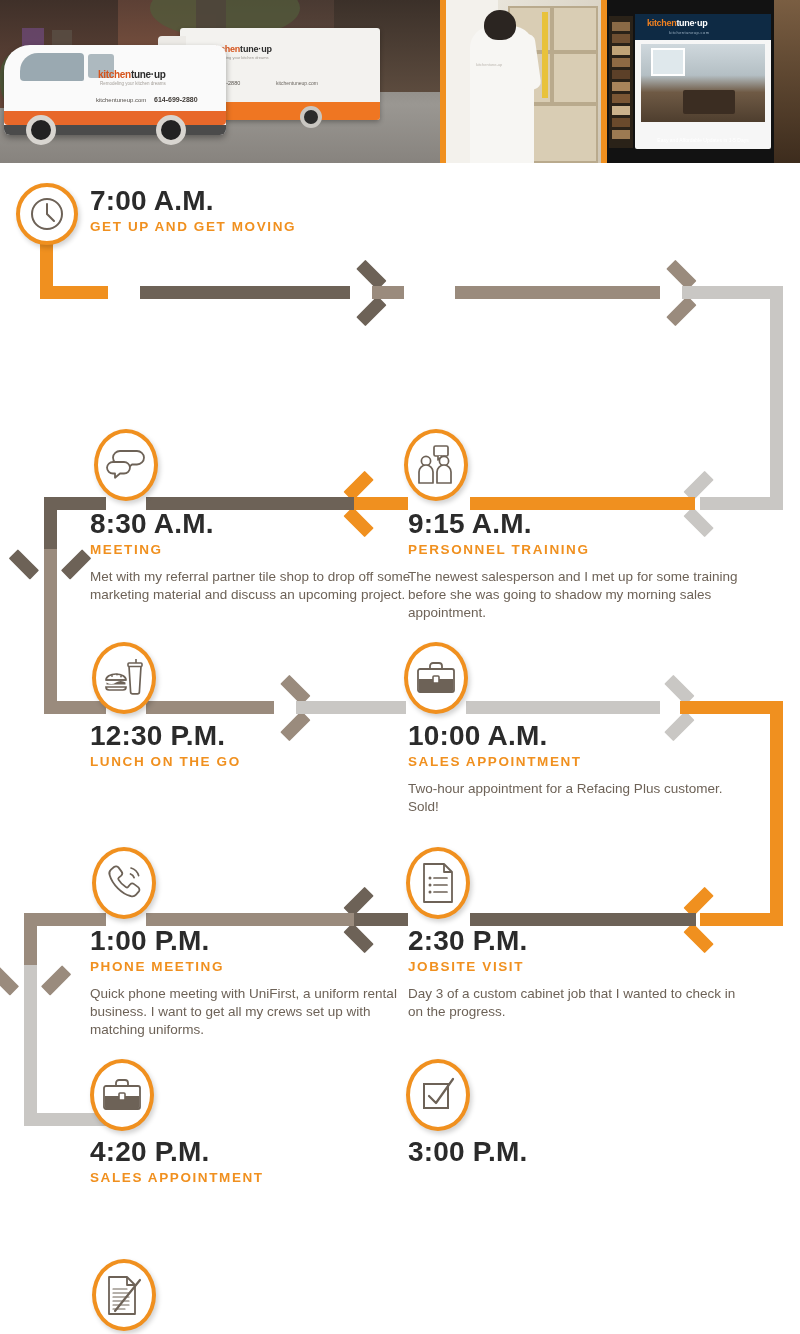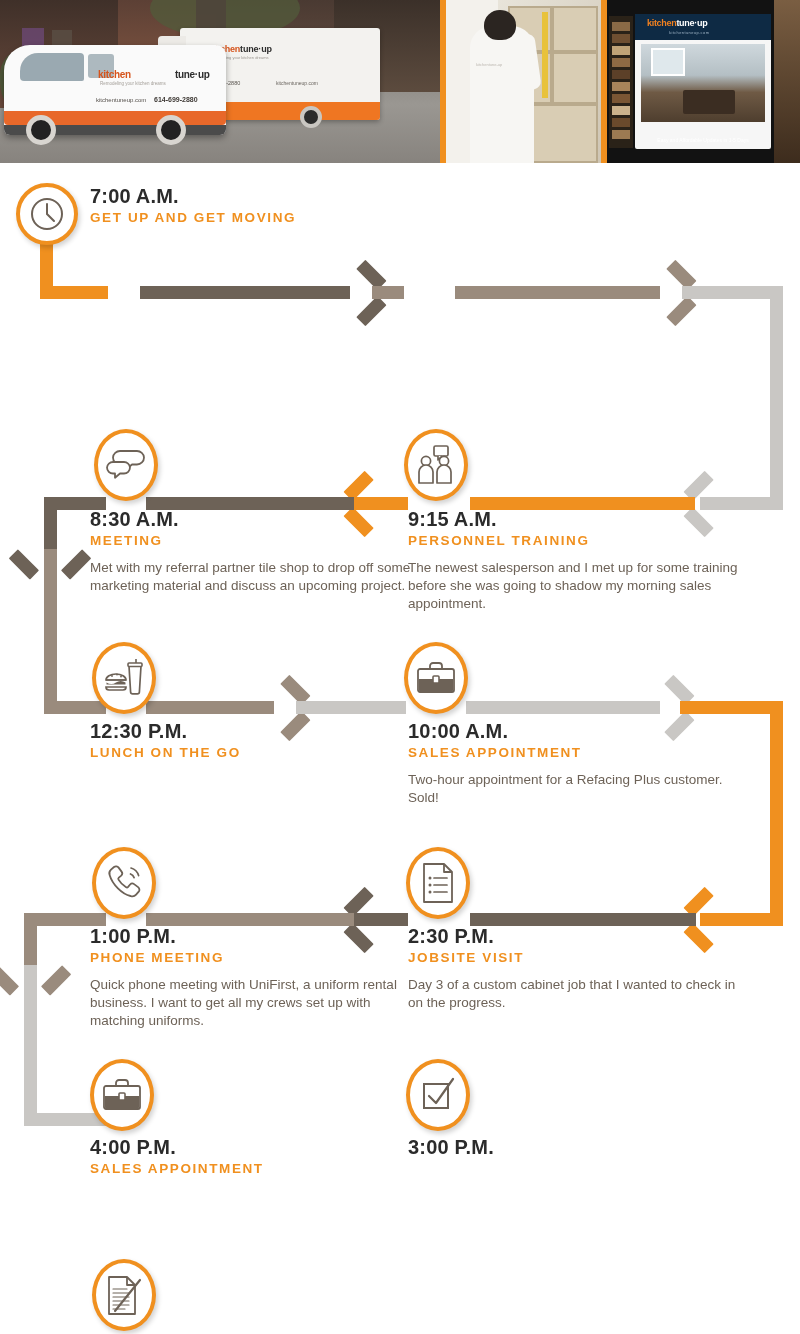--- a/index.html
+++ b/index.html
@@ -47,21 +47,21 @@
   .trailer-phone{ position:absolute; left:26px; top:52px; font-size:5.5px; color:#5a5550; }
   .trailer-url  { position:absolute; left:96px; top:52px; font-size:5px; color:#6a655f; }
   .t-wheel { position:absolute; bottom:-8px; width:22px; height:22px; border-radius:50%; background:#2b2b2b; border:4px solid #c9c6c1; }
   .van { position:absolute; left:4px; top:45px; width:222px; height:90px; background:#fafafa;
          border-radius:26px 10px 6px 6px; box-shadow:0 3px 6px rgba(0,0,0,.35); }
   .van-glass { position:absolute; left:16px; top:8px; width:64px; height:28px; background:#8fa0a8; border-radius:18px 4px 2px 4px; opacity:.9;}
   .van-glass2{ position:absolute; left:84px; top:9px; width:26px; height:24px; background:#9fadb4; border-radius:3px; opacity:.85;}
   .van-stripe{ position:absolute; left:0; bottom:10px; width:100%; height:14px; background:#e8682a; border-radius:0 0 4px 4px;}
   .van-base  { position:absolute; left:0; bottom:0; width:100%; height:10px; background:#4b4b4b; border-radius:0 0 6px 6px;}
   .van-logo  { position:absolute; left:94px; top:24px; font-size:10px; color:#d6541c; font-weight:bold; letter-spacing:-.3px;}
-  .van-logo b{ color:#2d2d2d;margin-left:44px; }
+  .van-logo b{ color:#2d2d2d; }
   .van-sub   { position:absolute; left:96px; top:36px; font-size:4.5px; color:#a39e98; }
   .van-url   { position:absolute; left:92px; top:52px; font-size:6px; color:#55504b; }
   .van-tel   { position:absolute; left:150px; top:51px; font-size:7px; color:#3f3a36; font-weight:bold;}
   .v-wheel   { position:absolute; bottom:-10px; width:30px; height:30px; border-radius:50%; background:#222;
                border:5px solid #d8d5d0; }
 
   
   .inst-bg { position:absolute; inset:0; background:linear-gradient(120deg,#efece4 0%,#e2ddd1 40%,#cfc6b5 100%); }
   .cab-box { position:absolute; background:#d9cdb4; border:2px solid #b9aa8d; }
   .inst-wall { position:absolute; left:0; top:0; width:52px; height:163px; background:#f3f1ec; }
@@ -114,21 +114,21 @@
     background:#fff; border:4px solid #f0901f;
     box-shadow: 2px 3px 5px rgba(0,0,0,.18);
   }
   .node.first .ring { border-radius:50%; }
   .node .glyph { position:absolute; inset:0; display:flex; align-items:center; justify-content:center; }
   .node .glyph svg { display:block; }
   .node-stem { position:absolute; width:7px; background:#f0901f; z-index:4; }
 
   
   .entry { position:absolute; width:330px; }
-  .entry .time  { font-size:20px; font-weight:bold; color:#2b2b2b; letter-spacing:.2px; line-height:1.15; }
+  .entry .time  { font-size:28px; font-weight:bold; color:#2b2b2b; letter-spacing:.2px; line-height:1.15; }
   .entry .cat   { font-size:13.5px; font-weight:bold; color:#f0901f; letter-spacing:1.6px; margin-top:2px; }
   .entry .desc  { font-size:13.5px; color:#6d6257; line-height:1.32; margin-top:11px; }
   .entry.wide { width:345px; }
 </style>
 </head>
 <body>
 
 <div class="page">
 
   <div class="hero">
@@ -431,21 +431,21 @@
       <div class="glyph">
         <svg width="42" height="34" viewBox="0 0 42 34">
           <path d="M15 8 v-3 a3 3 0 0 1 3 -3 h6 a3 3 0 0 1 3 3 v3" fill="none" stroke="#6d6257" stroke-width="1.8"></path>
           <rect x="3" y="8" width="36" height="23" rx="2" fill="#fff" stroke="#6d6257" stroke-width="1.8"></rect>
           <path d="M3.9 18 h34.2 v11 a2 2 0 0 1 -2 2 h-30.2 a2 2 0 0 1 -2 -2 z" fill="#6d6257"></path>
           <rect x="18" y="15" width="6" height="7" rx="1" fill="#fff" stroke="#6d6257" stroke-width="1.6"></rect>
         </svg>
       </div>
     </div>
     <div class="entry" style="left:90px; top:973px;">
-      <div class="time">4:00 P.M.</div>
+      <div class="time">4:20 P.M.</div>
       <div class="cat">SALES APPOINTMENT</div>
     </div>
 
     <div class="hline" style="left:24px; top:750px; width:82px; background:#9a8b7d;"></div>
     <div class="vline" style="left:24px; top:750px; height:52px; background:#9a8b7d;"></div>
     <div class="arrow down" style="left:8px; top:794px;">
       <i style="background:#9a8b7d"></i>
         <u style="background:#9a8b7d"></u>
     </div>
     <div class="vline" style="left:24px; top:802px; height:160px; background:#c9c7c4;"></div>

